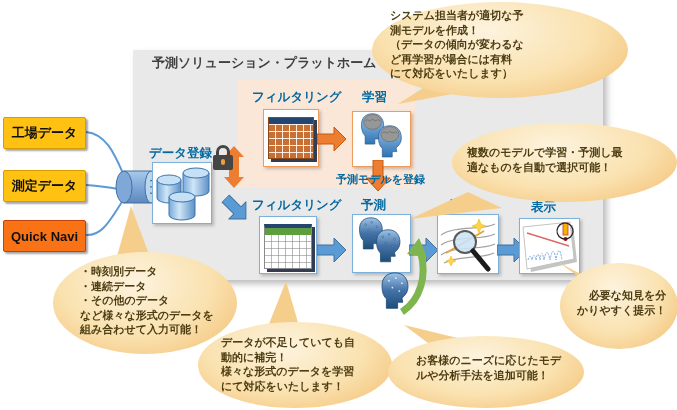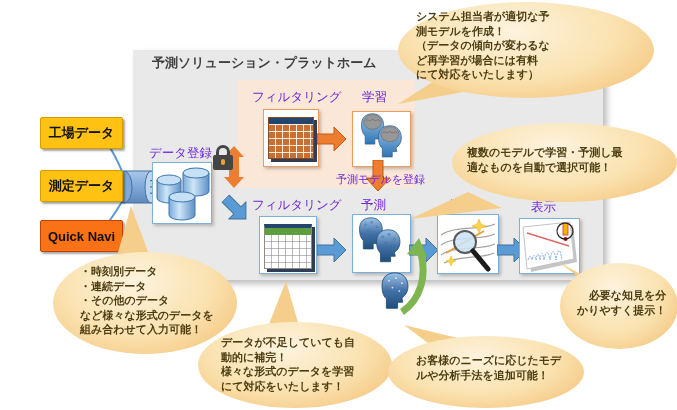--- a/index.html
+++ b/index.html
@@ -7,21 +7,21 @@
           font-family:"Liberation Sans","DejaVu Sans",sans-serif;}
   .abs{position:absolute;}
 
   
   .platform-box{left:133px;top:50px;width:470px;height:230px;background:#E9E9E9;
                 box-shadow:4px 4px 6px rgba(110,110,110,.45);z-index:1;}
   .platform-title{left:152px;top:54px;font-size:13px;font-weight:bold;color:#404040;z-index:3;}
   .training-zone{left:237px;top:80px;width:178px;height:108px;background:#FBE7D8;z-index:2;}
 
   
-  .lbl{position:absolute;font-size:12.5px;font-weight:normal;color:#6d28d9;z-index:3;white-space:nowrap;}
+  .lbl{position:absolute;font-size:12.5px;font-weight:bold;color:#0369a1;z-index:3;white-space:nowrap;}
   .lbl.small{font-size:11px;text-align:center;}
 
   
   .panel{position:absolute;background:#fff;border:1px solid;z-index:3;
          box-shadow:2px 2px 3px rgba(90,90,90,.35);}
   .panel.ob{border-color:#ED9C5C;}
   .panel.bb{border-color:#7EB0DC;}
 
   
   .tbl{position:absolute;left:4px;top:7px;box-shadow:3px 3px 0 #323C55;}
@@ -48,21 +48,21 @@
   .updown .tri-dn{width:0;height:0;border-left:10px solid transparent;border-right:10px solid transparent;
                   border-top:11px solid #ED7D31;}
   .lock{left:213px;top:155px;width:20px;height:15px;background:#454545;border-radius:2px;z-index:4;}
   .lock::before{content:"";position:absolute;left:3px;top:-10px;width:8px;height:10px;
                 border:3px solid #454545;border-bottom:none;border-radius:8px 8px 0 0;}
   .lock::after{content:"";position:absolute;left:8px;top:4px;width:4px;height:6px;background:#E8A13B;border-radius:2px;}
 
   
   .inbox{position:absolute;width:81px;height:30px;display:flex;align-items:center;justify-content:center;
          font-size:13px;font-weight:bold;color:#101010;border-radius:2px;z-index:3;
-         box-shadow:2px 2px 2px rgba(0,0,0,.35);margin-left:37px;}
+         box-shadow:2px 2px 2px rgba(0,0,0,.35);}
   .inbox.yellow{background:#FFC112;border:1px solid #D79B00;}
   .inbox.green{background:#f97316;border:1px solid #c2410c;}
 
   
   .bubble{position:absolute;border-radius:50%;z-index:5;
           background:radial-gradient(ellipse at 45% 30%,#FDF3DE 0%,#FAE2B0 52%,#F2BC6E 100%);}
   .bubble .txt{position:absolute;font-size:11px;font-weight:bold;color:#4C3D12;line-height:1.32;
                white-space:pre-line;}
 
   svg{display:block;}
@@ -272,21 +272,21 @@
       <g fill="#fff" opacity=".85">
           <circle cx="10" cy="10" r="1"></circle>
           <circle cx="18" cy="7" r="1"></circle>
           <circle cx="25" cy="13" r="1"></circle>
           <circle cx="14" cy="18" r="1"></circle>
           <circle cx="22" cy="22" r="1"></circle>
         </g>
     </svg>
   </div>
 
-  <div class="bubble" style="left:398px;top:2px;width:256px;height:96px;">
+  <div class="bubble" style="left:372px;top:2px;width:256px;height:96px;font-family:Liberation Mono, monospace;">
     <div class="txt" style="left:18px;top:7px;">システム担当者が適切な予
 測モデルを作成！
 （データの傾向が変わるな
 ど再学習が場合には有料
 にて対応をいたします）</div>
   </div>
   <div class="bubble" style="left:452px;top:123px;width:225px;height:79px;">
     <div class="txt" style="left:15px;top:22px;">複数のモデルで学習・予測し最
 適なものを自動で選択可能！</div>
   </div>

